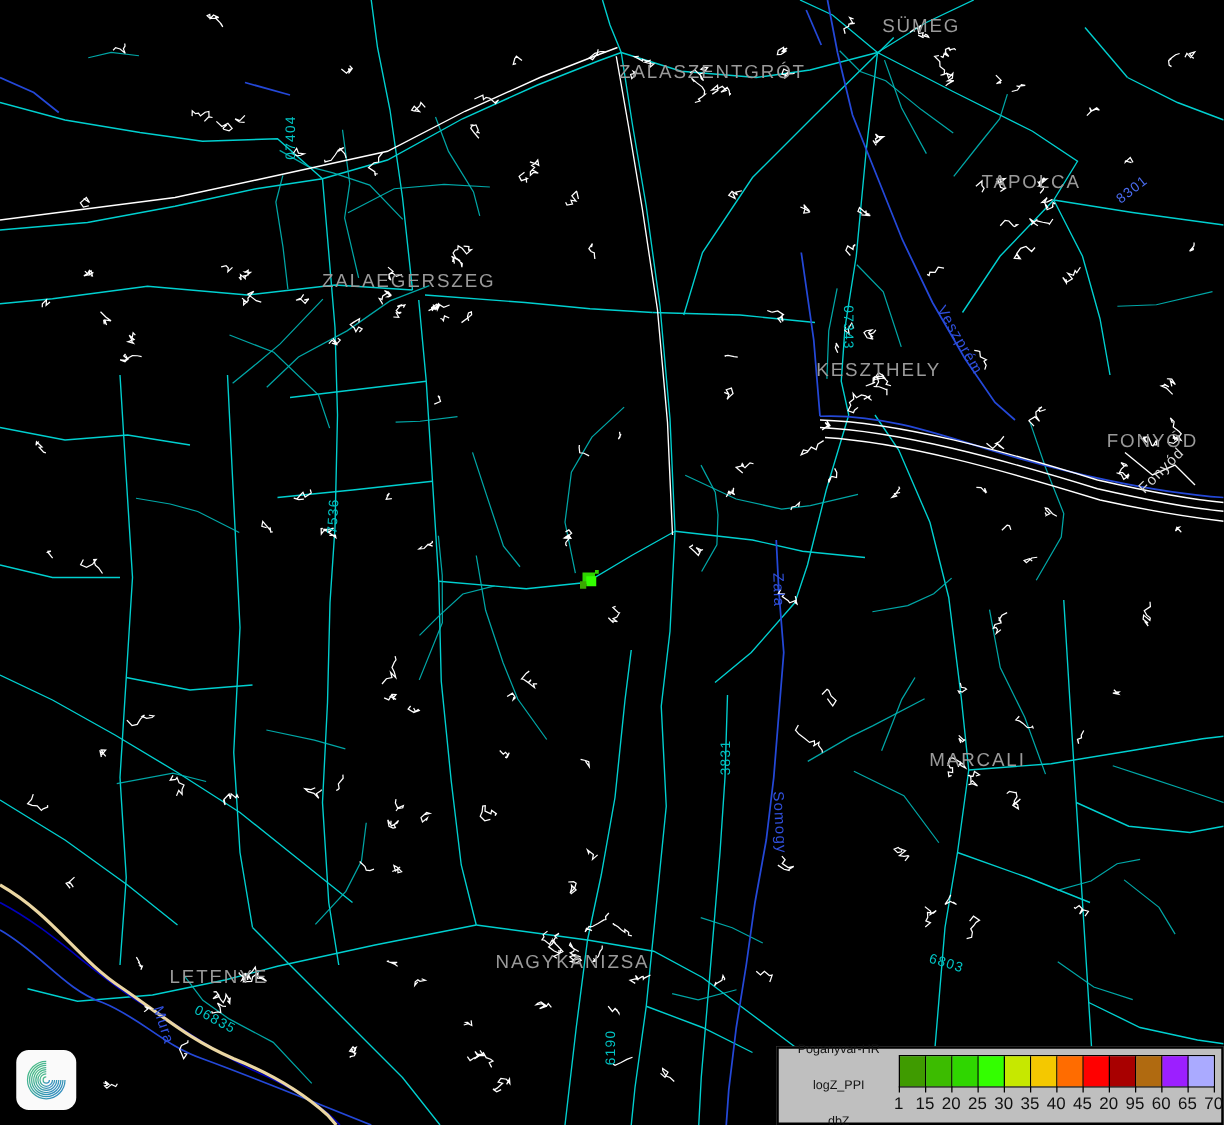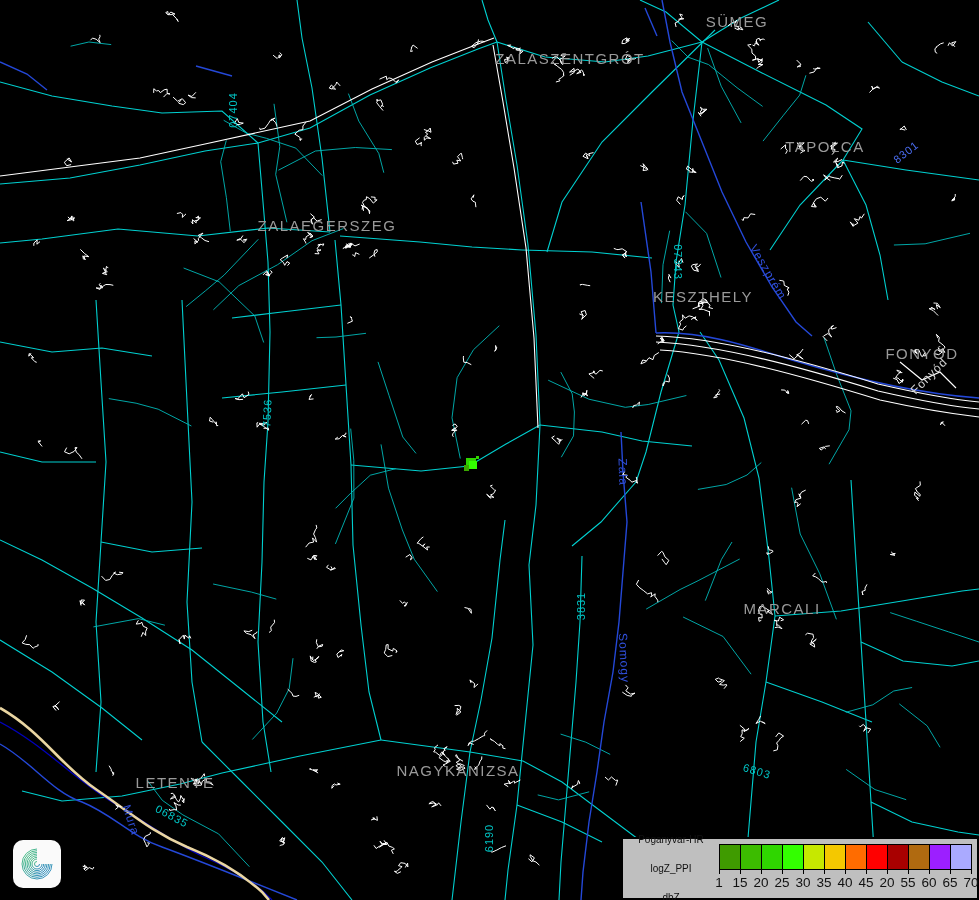--- a/index.html
+++ b/index.html
@@ -428,21 +428,21 @@
           <span class="tick" style="left: 84px;">30</span>
           <i class="tm" style="left: 105px;"></i>
           <span class="tick" style="left: 105px;">35</span>
           <i class="tm" style="left: 126px;"></i>
           <span class="tick" style="left: 126px;">40</span>
           <i class="tm" style="left: 147px;"></i>
           <span class="tick" style="left: 147px;">45</span>
           <i class="tm" style="left: 168px;"></i>
           <span class="tick" style="left: 168px;">20</span>
           <i class="tm" style="left: 189px;"></i>
-          <span class="tick" style="left: 189px;">55</span>
+          <span class="tick" style="left: 189px;">95</span>
           <i class="tm" style="left: 210px;"></i>
           <span class="tick" style="left: 210px; text-align: right;">60</span>
           <i class="tm" style="left: 231px;"></i>
           <span class="tick" style="left: 231px; text-align: center;">65</span>
           <i class="tm" style="left: 252px;"></i>
           <span class="tick" style="left: 252px;">70</span>
         </div>
     </div>
   </div>
 

